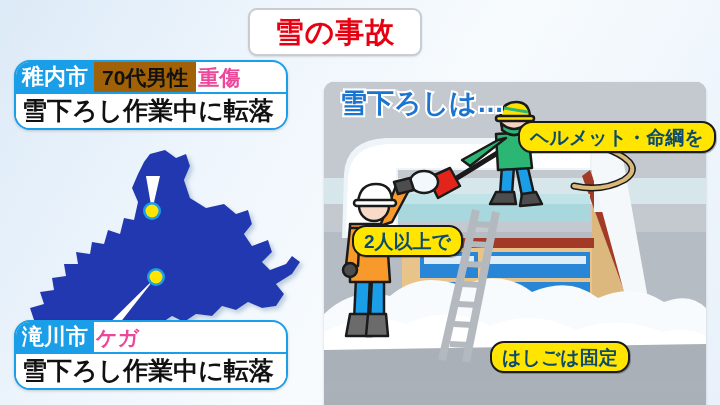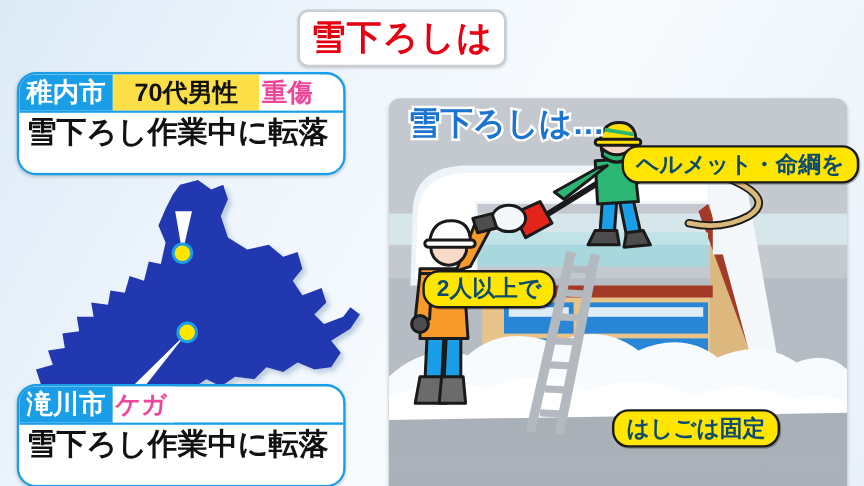--- a/index.html
+++ b/index.html
@@ -33,29 +33,29 @@
   }
   .cap-top{left:14px;top:60px;width:270px;}
   .cap-bot{left:14px;top:320px;width:270px;}
   .cap-row1{display:flex;align-items:stretch;height:30px;}
   .city{
     background:#1a9ee8;color:#ffffff;font-size:22px;font-weight:bold;
     display:flex;align-items:center;padding:0 6px;line-height:1;white-space:nowrap;
   }
   .who{
     color:#111;font-size:21px;font-weight:bold;display:flex;align-items:center;
-    padding:0 18px;line-height:1;white-space:nowrap;background:#fde047;
+    padding:0 8px;line-height:1;white-space:nowrap;background:#a16207;
   }
   .sev{
     color:#ec4899;font-size:21px;font-weight:bold;display:flex;align-items:center;
     padding:0 6px 0 2px;line-height:1;white-space:nowrap;background:#fff;
   }
   .cap-row2{
     border-top:2px solid #1a9ee8;color:#111;font-size:25px;font-weight:bold;
-    padding:3px 6px 21px 6px;line-height:1.05;white-space:nowrap;background:#fff;
+    padding:3px 6px 5px 6px;line-height:1.05;white-space:nowrap;background:#fff;
   }
 
   
   .panel{
     position:absolute;left:324px;top:82px;width:382px;height:376px;
     background:linear-gradient(180deg,#b9bfc6 0%,#aeb5bd 55%,#a7aeb6 100%);
     border-radius:10px;overflow:hidden;
     box-shadow:0 1px 3px rgba(0,0,0,.15);
   }
   .panel-svg{position:absolute;left:0;top:0;}
@@ -68,29 +68,29 @@
 
   
   .pill{
     position:absolute;background:#ffe500;border:2.5px solid #1a1a1a;border-radius:14px;
     color:#0c4a6e;font-size:19px;font-weight:bold;line-height:1;white-space:nowrap;
     display:flex;align-items:center;justify-content:center;
     box-shadow:1px 1px 0 rgba(0,0,0,.25);
   }
   .pill-helmet{left:518px;top:121px;height:28px;padding:0 10px;}
   .pill-two{left:352px;top:225px;height:28px;padding:0 10px;}
-  .pill-ladder{left:510px;top:341px;height:28px;padding:0 10px;}
+  .pill-ladder{left:490px;top:341px;height:28px;padding:0 10px;}
 </style>
 </head>
 <body>
 
 <div class="stage">
 
   <div class="title-box">
-    <div class="title-text">雪下ろしは</div>
+    <div class="title-text">雪の事故</div>
   </div>
 
   <div class="map-wrap">
     <svg class="map-svg" width="330" height="330" viewBox="0 0 330 330">
       <defs>
         <filter id="mshadow" x="-20%" y="-20%" width="150%" height="150%">
           <feDropShadow dx="3" dy="3" stdDeviation="2" flood-color="#8fa8c4" flood-opacity=".55"></feDropShadow>
         </filter>
       </defs>
       <path filter="url(#mshadow)" fill="#2338b0" d="M150 96 L165 92 L176 100 L186 96 L190 108 L184 122 L190 140 L206 150 L224 146

